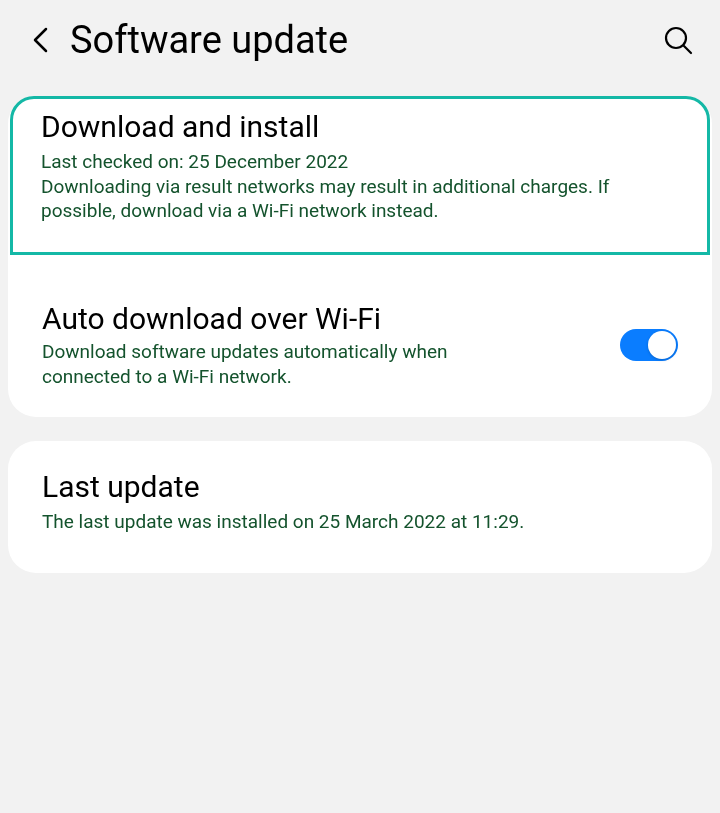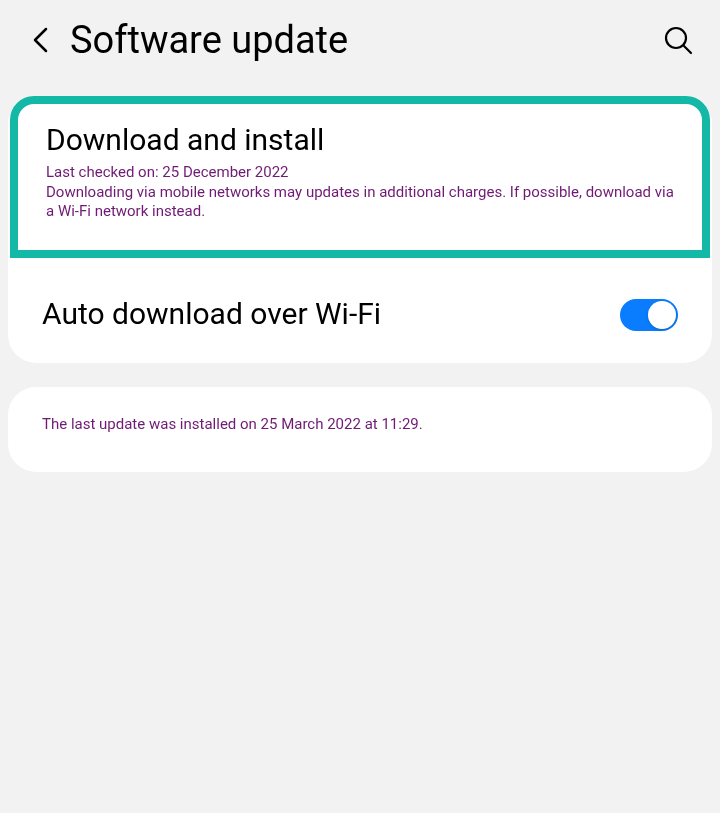--- a/index.html
+++ b/index.html
@@ -43,22 +43,22 @@
       justify-content: center;
       cursor: pointer;
     }
     .item-title {
       font-size: 30px;
       font-weight: 400;
       color: #000;
       margin-bottom: 6px;
     }
     .item-desc {
-      font-size: 15px;
-      color: #701a75;
+      font-size: 19px;
+      color: #14532d;
       line-height: 1.3;
     }
     .item-row {
       display: flex;
       align-items: center;
       padding: 34px 34px 28px 34px;
       cursor: pointer;
     }
     .item-row-text {
       flex: 1;
@@ -79,23 +79,23 @@
       position: absolute;
       right: 2px;
       top: 2px;
       width: 28px;
       height: 28px;
       background: #fff;
       border-radius: 50%;
       box-shadow: 0 1px 3px rgba(0,0,0,0.2);
     }
     .highlighted-item {
-      border: 8px solid #14b8a6;
-      padding: 18px 28px 28px 28px;
-      margin: 4px 2px;
+      border: 3px solid #14b8a6;
+      padding: 10px 28px 28px 28px;
+      margin: 12px 2px;
     }
     .group1 {
       background: #fff;
       border-radius: 28px;
       margin: 16px 8px 0 8px;
     }
     .group2 {
       background: #fff;
       border-radius: 28px;
       margin: 24px 8px 0 8px;
@@ -117,27 +117,29 @@
       <circle cx="13" cy="13" r="10" stroke="#000" stroke-width="2.2"></circle>
       <line x1="21" y1="21" x2="28" y2="28" stroke="#000" stroke-width="2.2" stroke-linecap="round"></line>
     </svg>
   </div>
 </div>
 
 <div class="group1">
   <div class="highlighted-item" style="border-top-left-radius:24px;border-top-right-radius:24px;">
     <div class="item-title">Download and install</div>
     <div class="item-desc">Last checked on: 25 December 2022</div>
-    <div class="item-desc">Downloading via mobile networks may updates in additional charges. If possible, download via a Wi-Fi network instead.</div>
+    <div class="item-desc">Downloading via result networks may result in additional charges. If possible, download via a Wi-Fi network instead.</div>
   </div>
   <div class="item-row">
     <div class="item-row-text">
       <div class="item-title">Auto download over Wi-Fi</div>
+      <div class="item-desc" style="max-width:480px;">Download software updates automatically when connected to a Wi-Fi network.</div>
     </div>
     <div class="toggle">
       <div class="toggle-thumb"></div>
     </div>
   </div>
 </div>
 
 <div class="group2">
+  <div class="item-title">Last update</div>
   <div class="item-desc">The last update was installed on 25 March 2022 at 11:29.</div>
 </div>
 
 </body></html>

